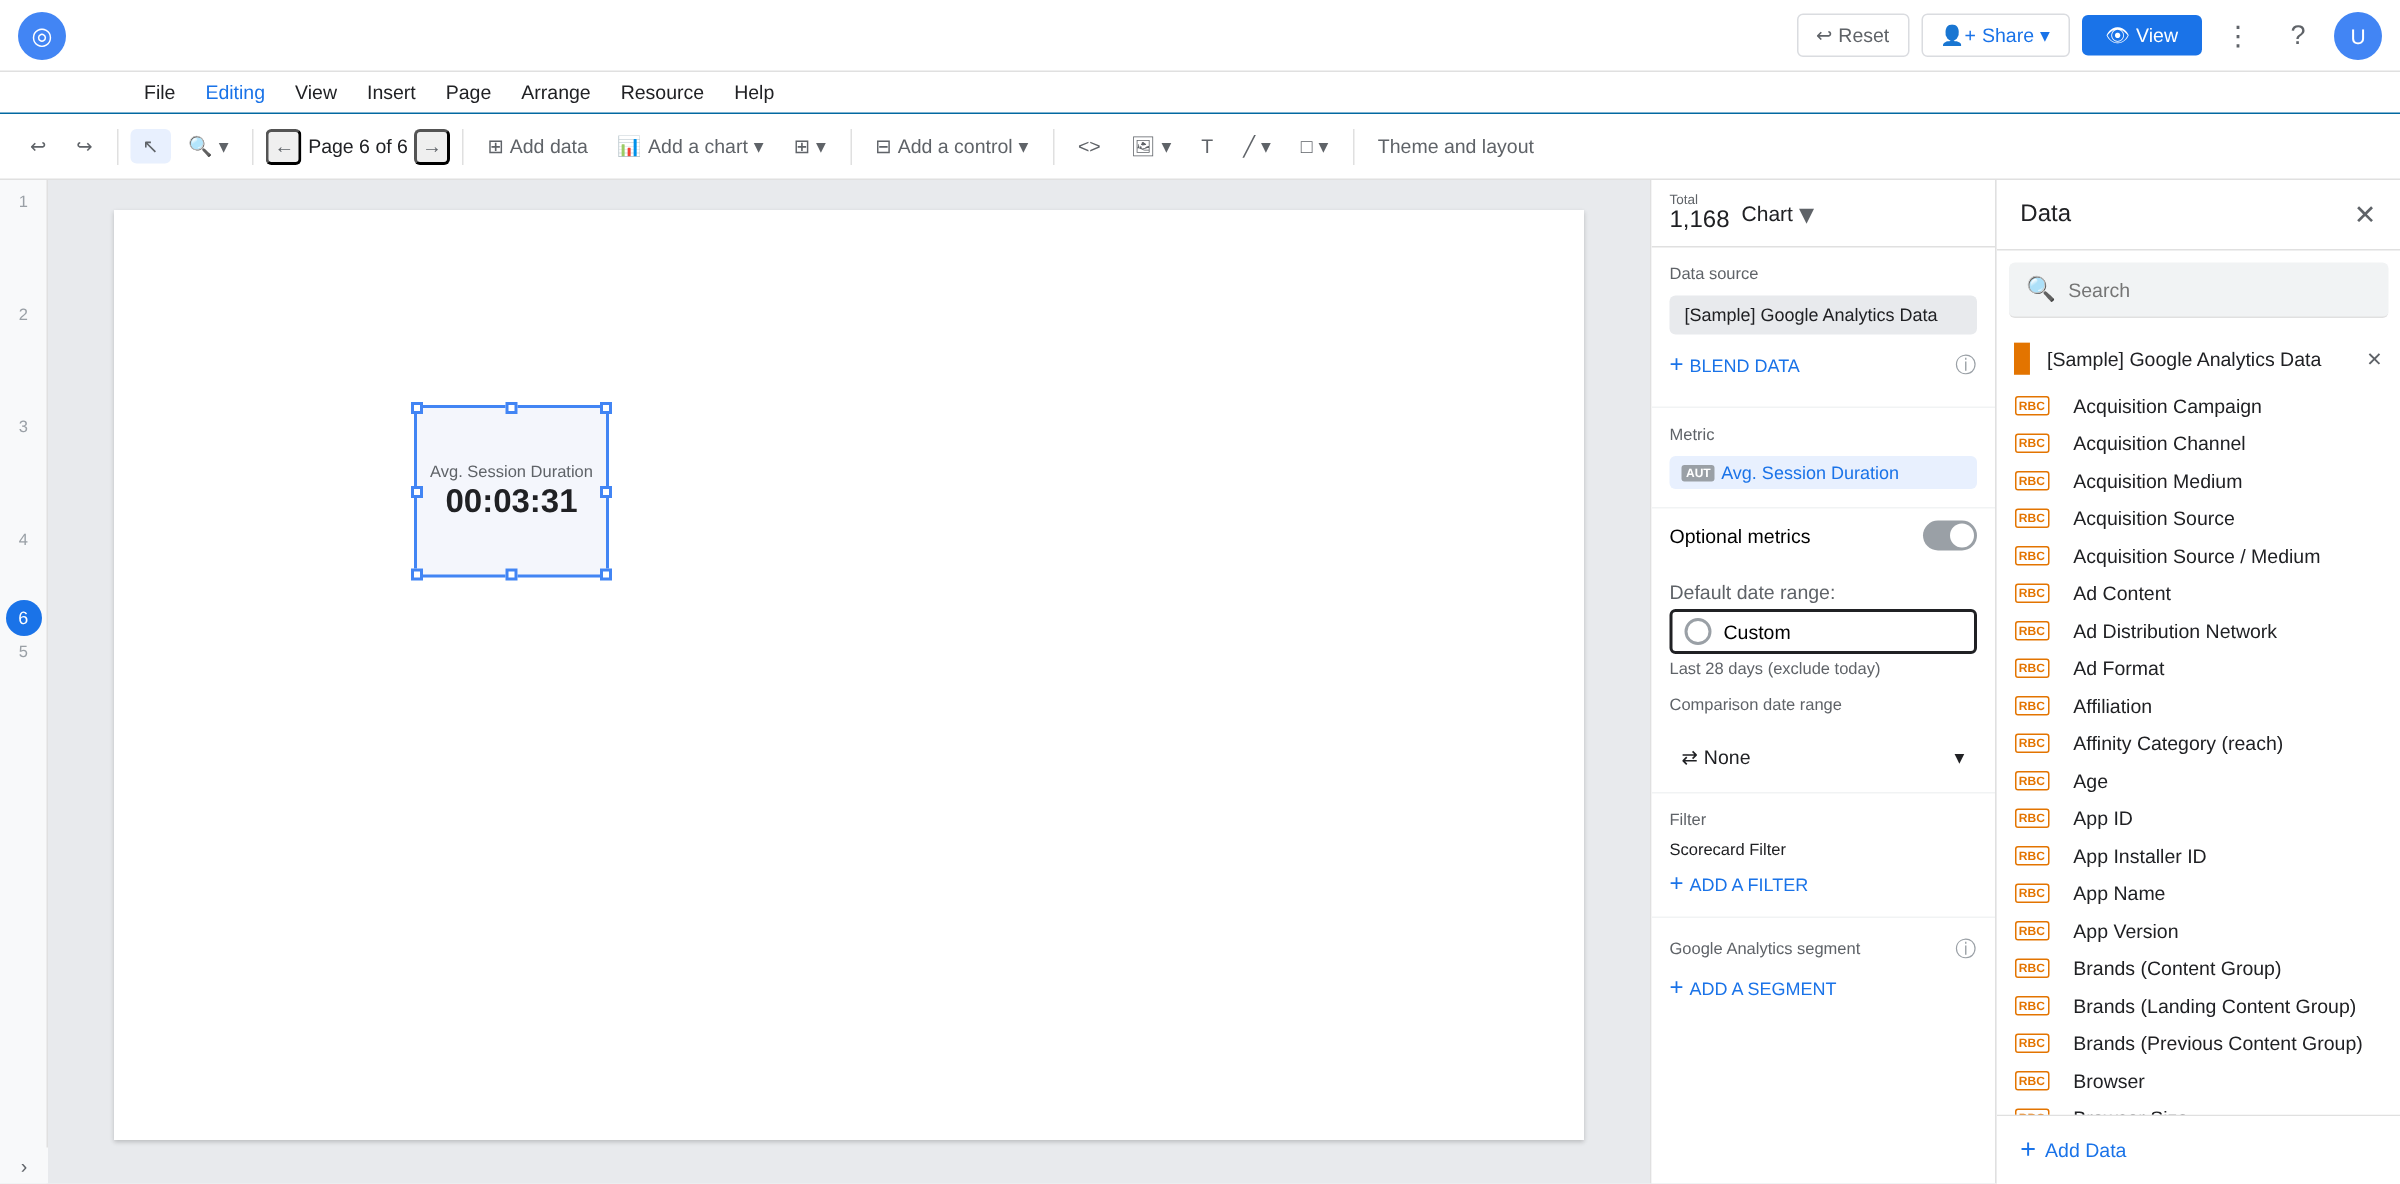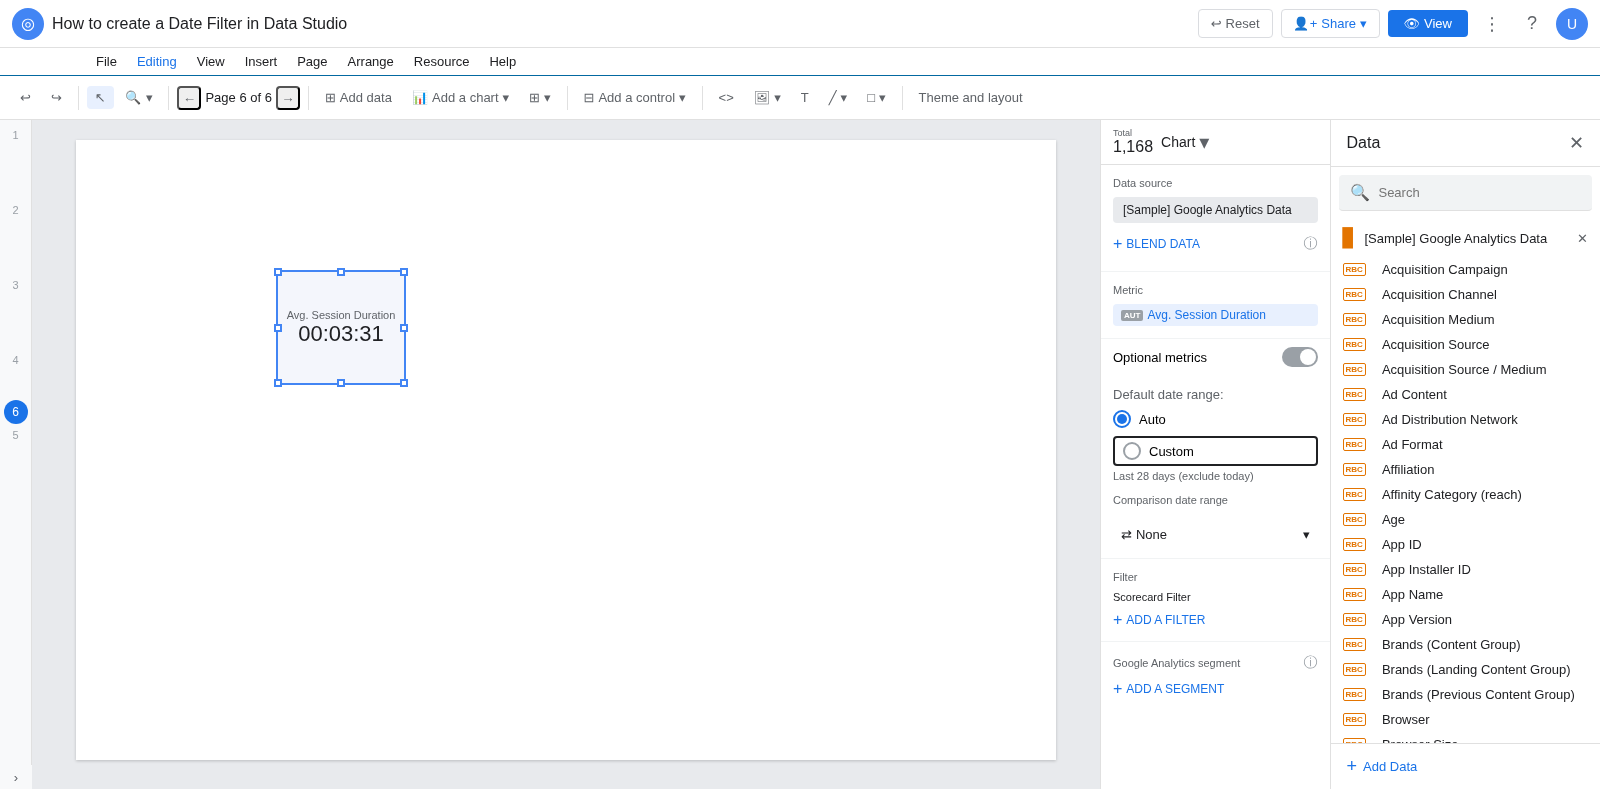--- a/index.html
+++ b/index.html
@@ -82,21 +82,21 @@
     }
 
     
     .scorecard-widget {
       position: absolute; left: 200px; top: 130px;
       width: 130px; height: 115px;
       border: 2px solid #4285f4; background: rgba(200,210,240,0.2);
       cursor: move; display: flex; flex-direction: column; align-items: center; justify-content: center;
     }
     .scorecard-label { font-size: 11px; color: #5f6368; }
-    .scorecard-value { font-size: 22px; font-weight: 400; color: #202124; }
+    .scorecard-value { font-size: 22px; font-weight: 700; color: #202124; }
     
     .handle {
       width: 8px; height: 8px; background: #fff; border: 2px solid #4285f4;
       position: absolute;
     }
     .handle.tl { top: -4px; left: -4px; cursor: nw-resize; }
     .handle.tm { top: -4px; left: 50%; transform: translateX(-50%); cursor: n-resize; }
     .handle.tr { top: -4px; right: -4px; cursor: ne-resize; }
     .handle.ml { top: 50%; left: -4px; transform: translateY(-50%); cursor: w-resize; }
     .handle.mr { top: 50%; right: -4px; transform: translateY(-50%); cursor: e-resize; }
@@ -242,23 +242,20 @@
       display: flex; align-items: center; justify-content: center;
       background: #f8f9fa; cursor: pointer; color: #5f6368;
     }
   </style>
 </head>
 <body>
 
 <div class="title-bar">
   <div class="app-logo">
     <span>◎</span>
-  </div>
-  <div style="display:flex;flex-direction:column;">
-    <span class="title-text">How to create a Date Filter in Data Studio</span>
   </div>
   <div class="title-bar-right">
     <button class="btn-reset">
       <span>↩</span>
       <span>Reset</span>
     </button>
     <button class="btn-share">
       <span>👤+</span>
       <span>Share</span>
       <span>▾</span>
@@ -421,26 +418,20 @@
 
       <div class="optional-metrics-row">
         <span>Optional metrics</span>
         <div class="toggle">
           <div class="toggle-knob"></div>
         </div>
       </div>
 
       <div class="date-range-section">
         <div class="date-range-label">Default date range:</div>
-        <div class="radio-option">
-          <div class="radio-circle selected">
-            <div class="radio-inner"></div>
-          </div>
-          <span>Auto</span>
-        </div>
         <div class="custom-option-box">
           <div class="radio-circle"></div>
           <span>Custom</span>
         </div>
         <div class="date-range-info">Last 28 days (exclude today)</div>
         <div class="comparison-label">Comparison date range</div>
         <button class="comparison-select">
           <span style="display:flex;align-items:center;gap:4px;">
             <span>⇄</span>
             <span>None</span>

